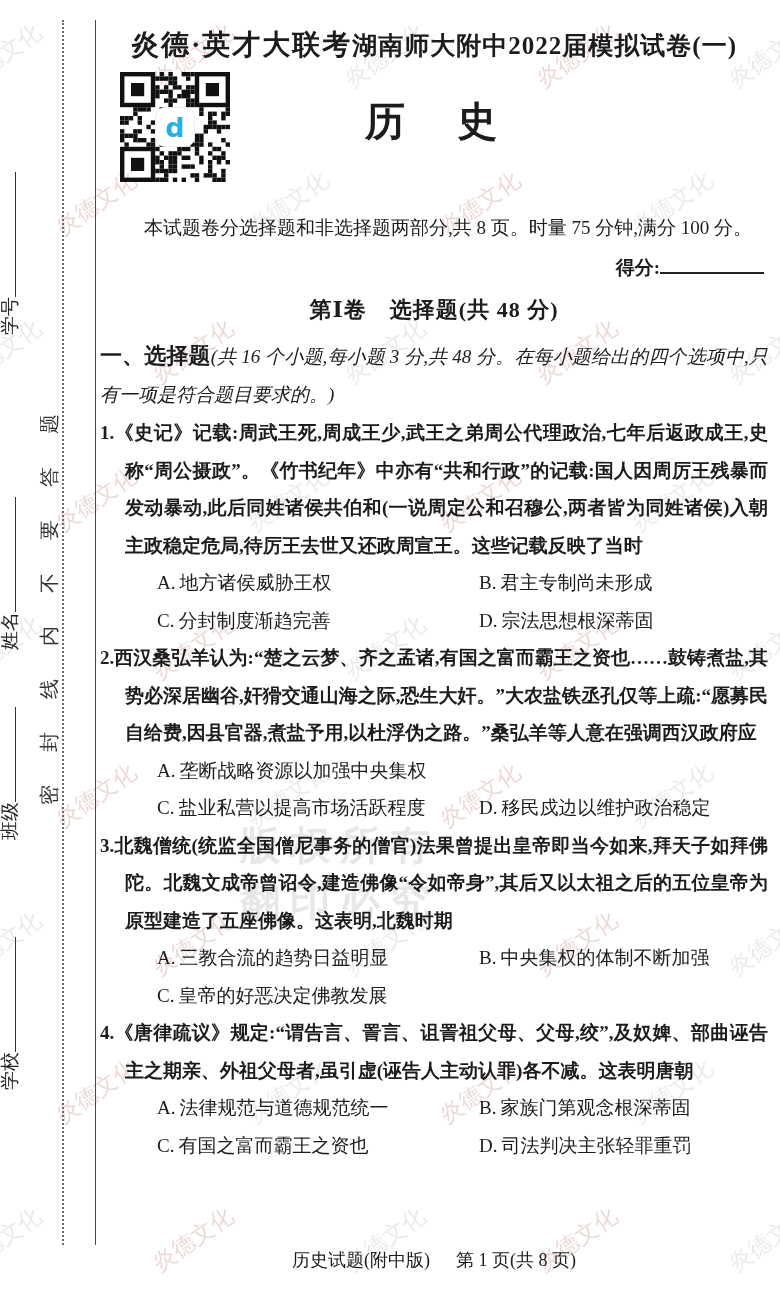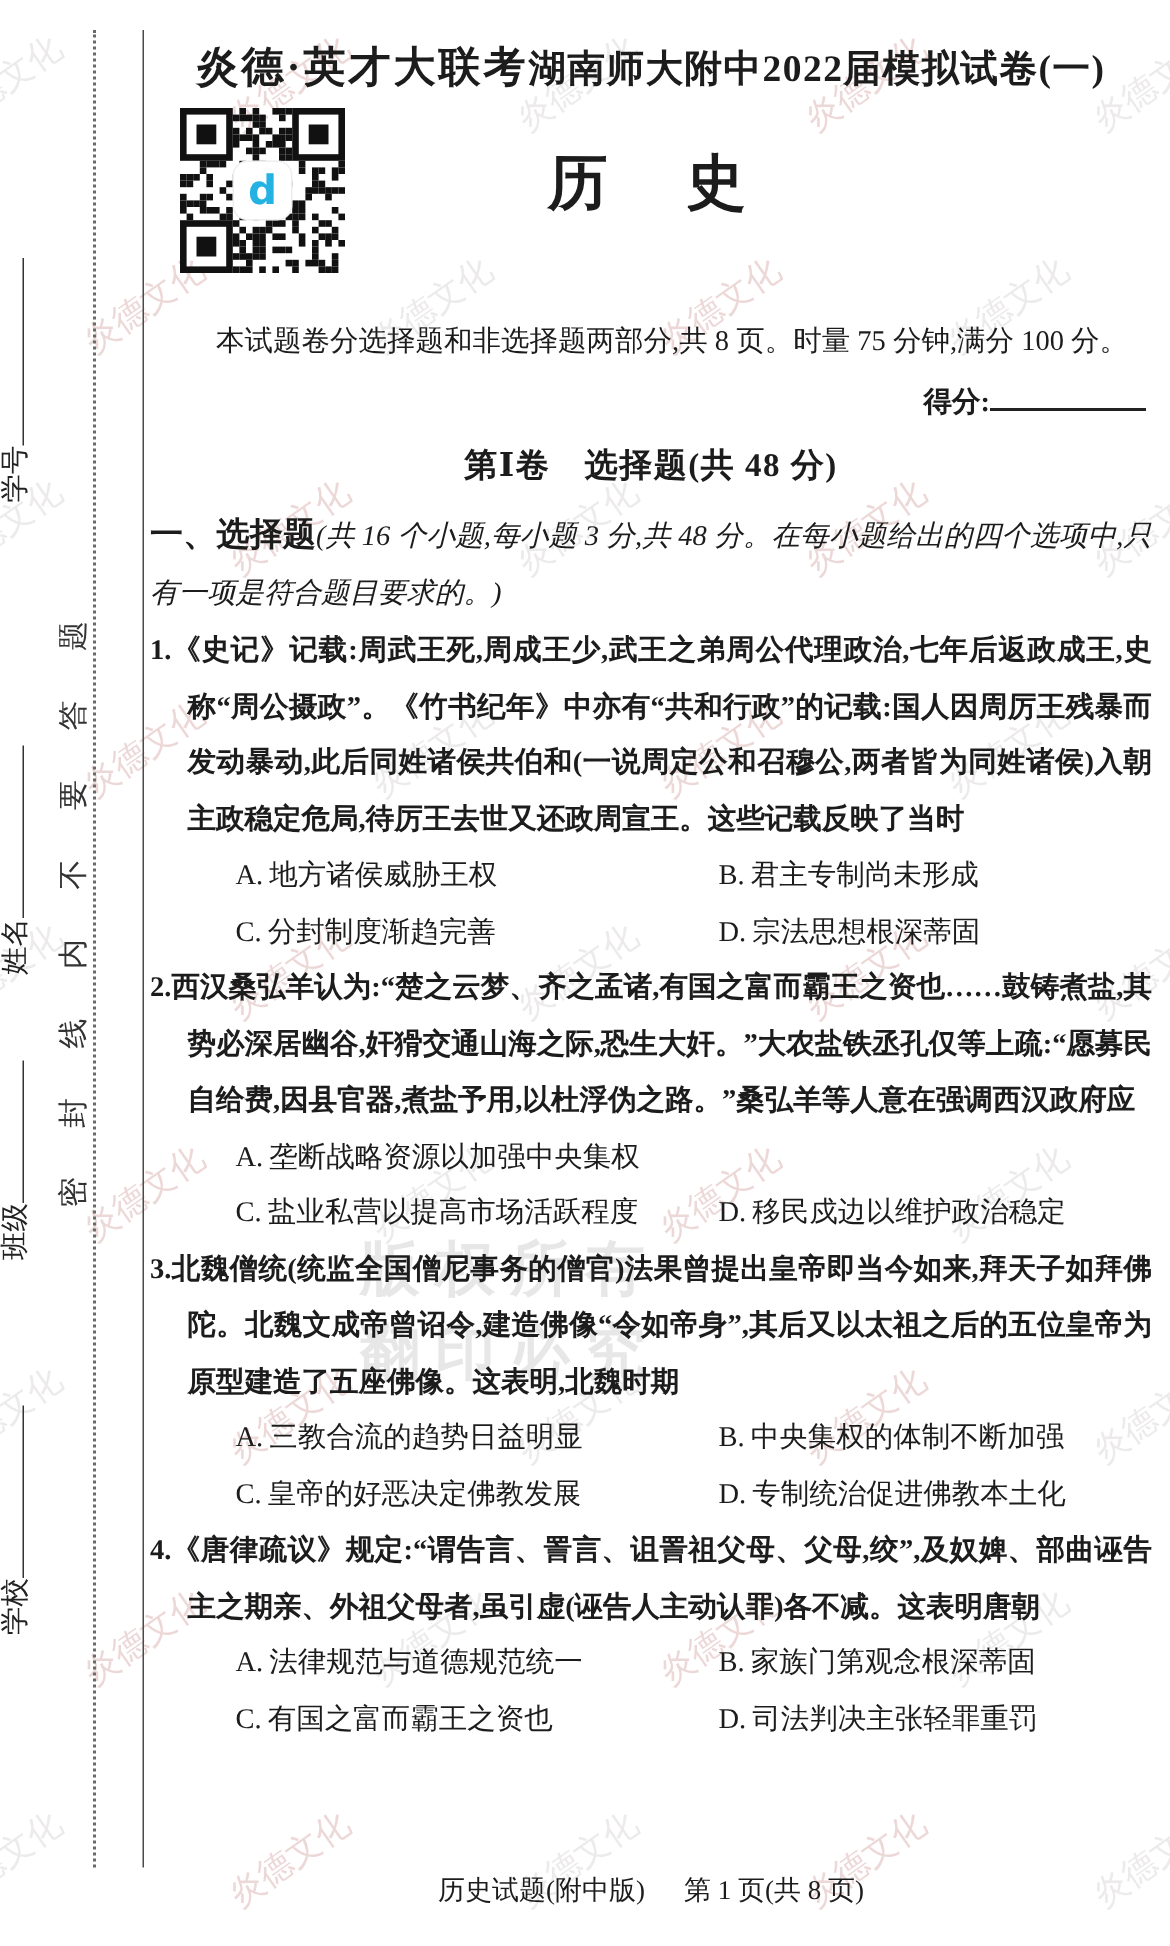--- a/index.html
+++ b/index.html
@@ -377,21 +377,20 @@
     </div>
 
     <div class="question">
       <div class="q-stem"><span>3.</span><span>北魏僧统(统监全国僧尼事务的僧官)法果曾提出皇帝即当今如来,拜天子如拜佛陀。北魏文成帝曾诏令,建造佛像“令如帝身”,其后又以太祖之后的五位皇帝为原型建造了五座佛像。这表明,北魏时期</span></div>
       <div class="opt-row">
         <div class="opt opt-a"><span class="opt-key">A.</span><span>三教合流的趋势日益明显</span></div>
         <div class="opt"><span class="opt-key">B.</span><span>中央集权的体制不断加强</span></div>
       </div>
       <div class="opt-row">
         <div class="opt opt-a"><span class="opt-key">C.</span><span>皇帝的好恶决定佛教发展</span></div>
-        <div class="opt"><span class="opt-key">D.</span><span>专制统治促进佛教本土化</span></div>
       </div>
     </div>
 
     <div class="question">
       <div class="q-stem"><span>4.</span><span>《唐律疏议》规定:“谓告言、詈言、诅詈祖父母、父母,绞”,及奴婢、部曲诬告主之期亲、外祖父母者,虽引虚(诬告人主动认罪)各不减。这表明唐朝</span></div>
       <div class="opt-row">
         <div class="opt opt-a"><span class="opt-key">A.</span><span>法律规范与道德规范统一</span></div>
         <div class="opt"><span class="opt-key">B.</span><span>家族门第观念根深蒂固</span></div>
       </div>
       <div class="opt-row">

